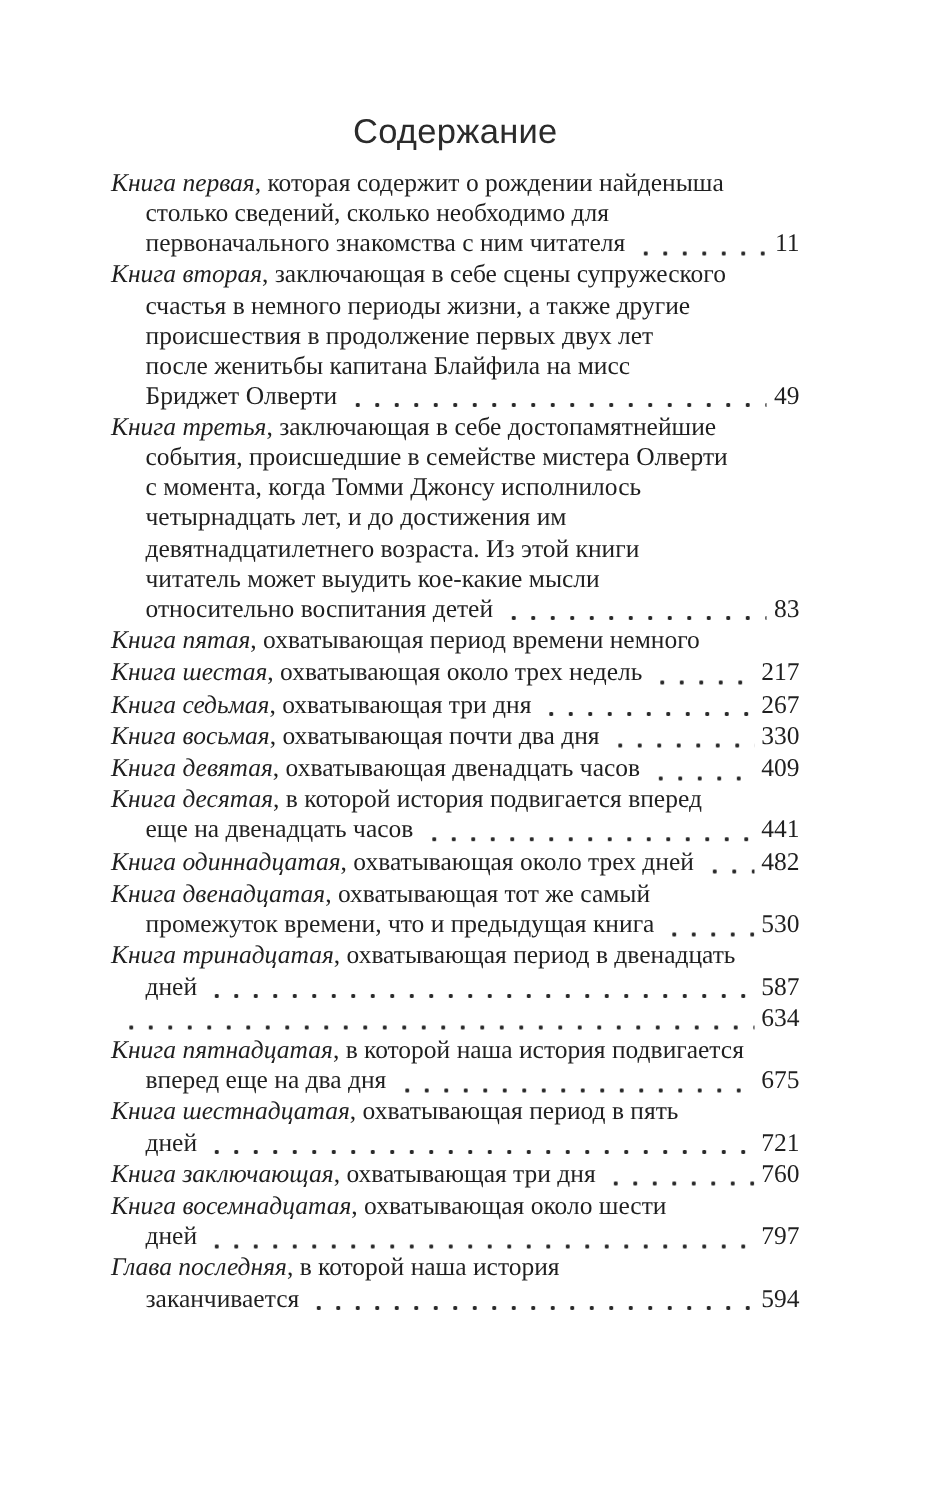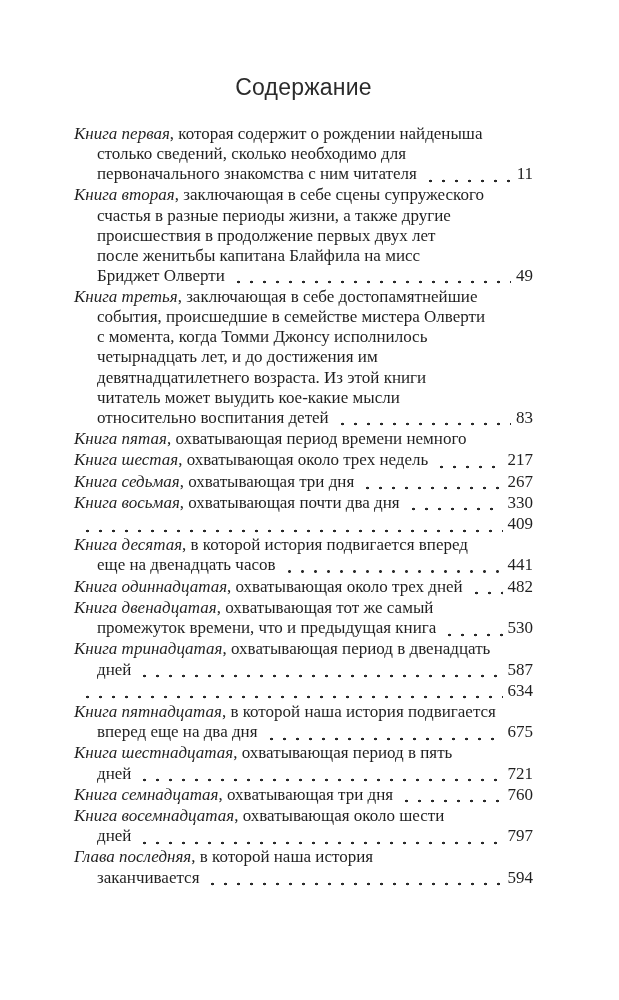--- a/index.html
+++ b/index.html
@@ -23,21 +23,21 @@
     font-family:"Liberation Sans","DejaVu Sans",sans-serif;
     font-size:23px;line-height:26px;font-weight:400;
     color:var(--title);
     letter-spacing:0.2px;
   }
   .toc{
     position:absolute;left:74px;top:112px;width:459px;
     font-size:17px;line-height:20.1px;
   }
   .entry{margin-top:1.2px;}
-  .entry:first-child{margin-top:12px;text-align:right;}
+  .entry:first-child{margin-top:0;text-align:right;}
   .line{display:flex;align-items:baseline;}
   .line .text{flex:0 1 auto;white-space:nowrap;}
   .line.indent{padding-left:23px;}
   .lead{font-style:italic;}
   .leader{
     flex:1 1 auto;
     align-self:stretch;
     min-width:10px;
     margin:0 5px 0 4px;
     color:var(--dots);
@@ -65,21 +65,21 @@
           <span class="text">первоначального знакомства с ним читателя</span>
           <span class="leader"></span>
           <span class="pagenum">11</span>
         </div>
       </div>
       <div class="entry">
         <div class="line">
           <span class="text"><span class="lead">Книга вторая</span>, заключающая в себе сцены супружеского</span>
         </div>
         <div class="line indent">
-          <span class="text">счастья в разные периоды жизни, а также другие</span>
+          <span class="text">счастья в немного периоды жизни, а также другие</span>
         </div>
         <div class="line indent">
           <span class="text">происшествия в продолжение первых двух лет</span>
         </div>
         <div class="line indent">
           <span class="text">после женитьбы капитана Блайфила на мисс</span>
         </div>
         <div class="line indent">
           <span class="text">Бриджет Олверти</span>
           <span class="leader"></span>
@@ -132,20 +132,21 @@
       </div>
       <div class="entry">
         <div class="line">
           <span class="text"><span class="lead">Книга восьмая</span>, охватывающая почти два дня</span>
           <span class="leader"></span>
           <span class="pagenum">330</span>
         </div>
       </div>
       <div class="entry">
         <div class="line">
+          <span class="text"><span class="lead">Книга девятая</span>, охватывающая двенадцать часов</span>
           <span class="leader"></span>
           <span class="pagenum">409</span>
         </div>
       </div>
       <div class="entry">
         <div class="line">
           <span class="text"><span class="lead">Книга десятая</span>, в которой история подвигается вперед</span>
         </div>
         <div class="line indent">
           <span class="text">еще на двенадцать часов</span>
@@ -201,21 +202,21 @@
           <span class="text"><span class="lead">Книга шестнадцатая</span>, охватывающая период в пять</span>
         </div>
         <div class="line indent">
           <span class="text">дней</span>
           <span class="leader"></span>
           <span class="pagenum">721</span>
         </div>
       </div>
       <div class="entry">
         <div class="line">
-          <span class="text"><span class="lead">Книга семнадцатая</span>, охватывающая три дня</span>
+          <span class="text"><span class="lead">Книга заключающая</span>, охватывающая три дня</span>
           <span class="leader"></span>
           <span class="pagenum">760</span>
         </div>
       </div>
       <div class="entry">
         <div class="line">
           <span class="text"><span class="lead">Книга восемнадцатая</span>, охватывающая около шести</span>
         </div>
         <div class="line indent">
           <span class="text">дней</span>

